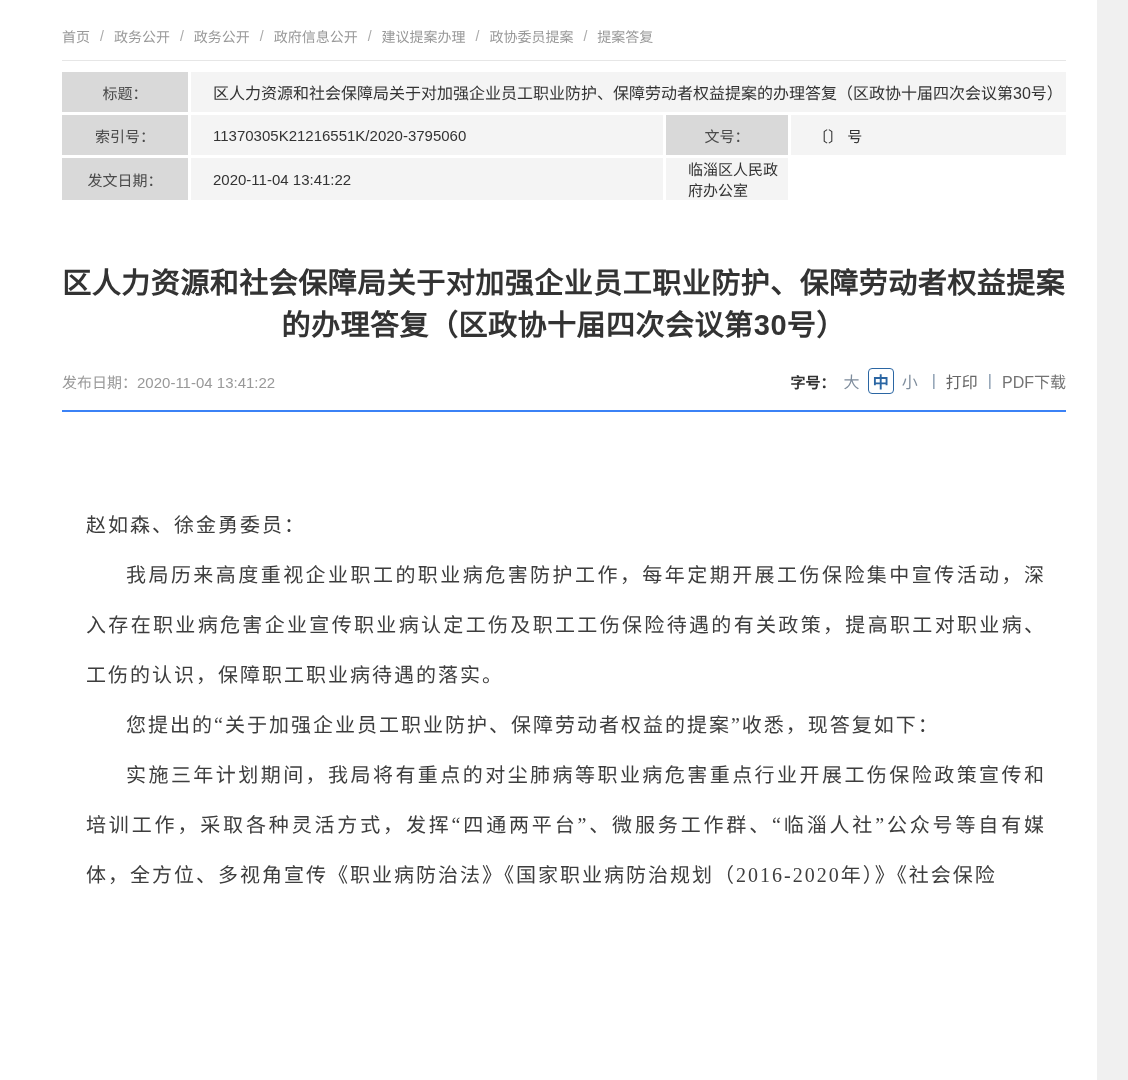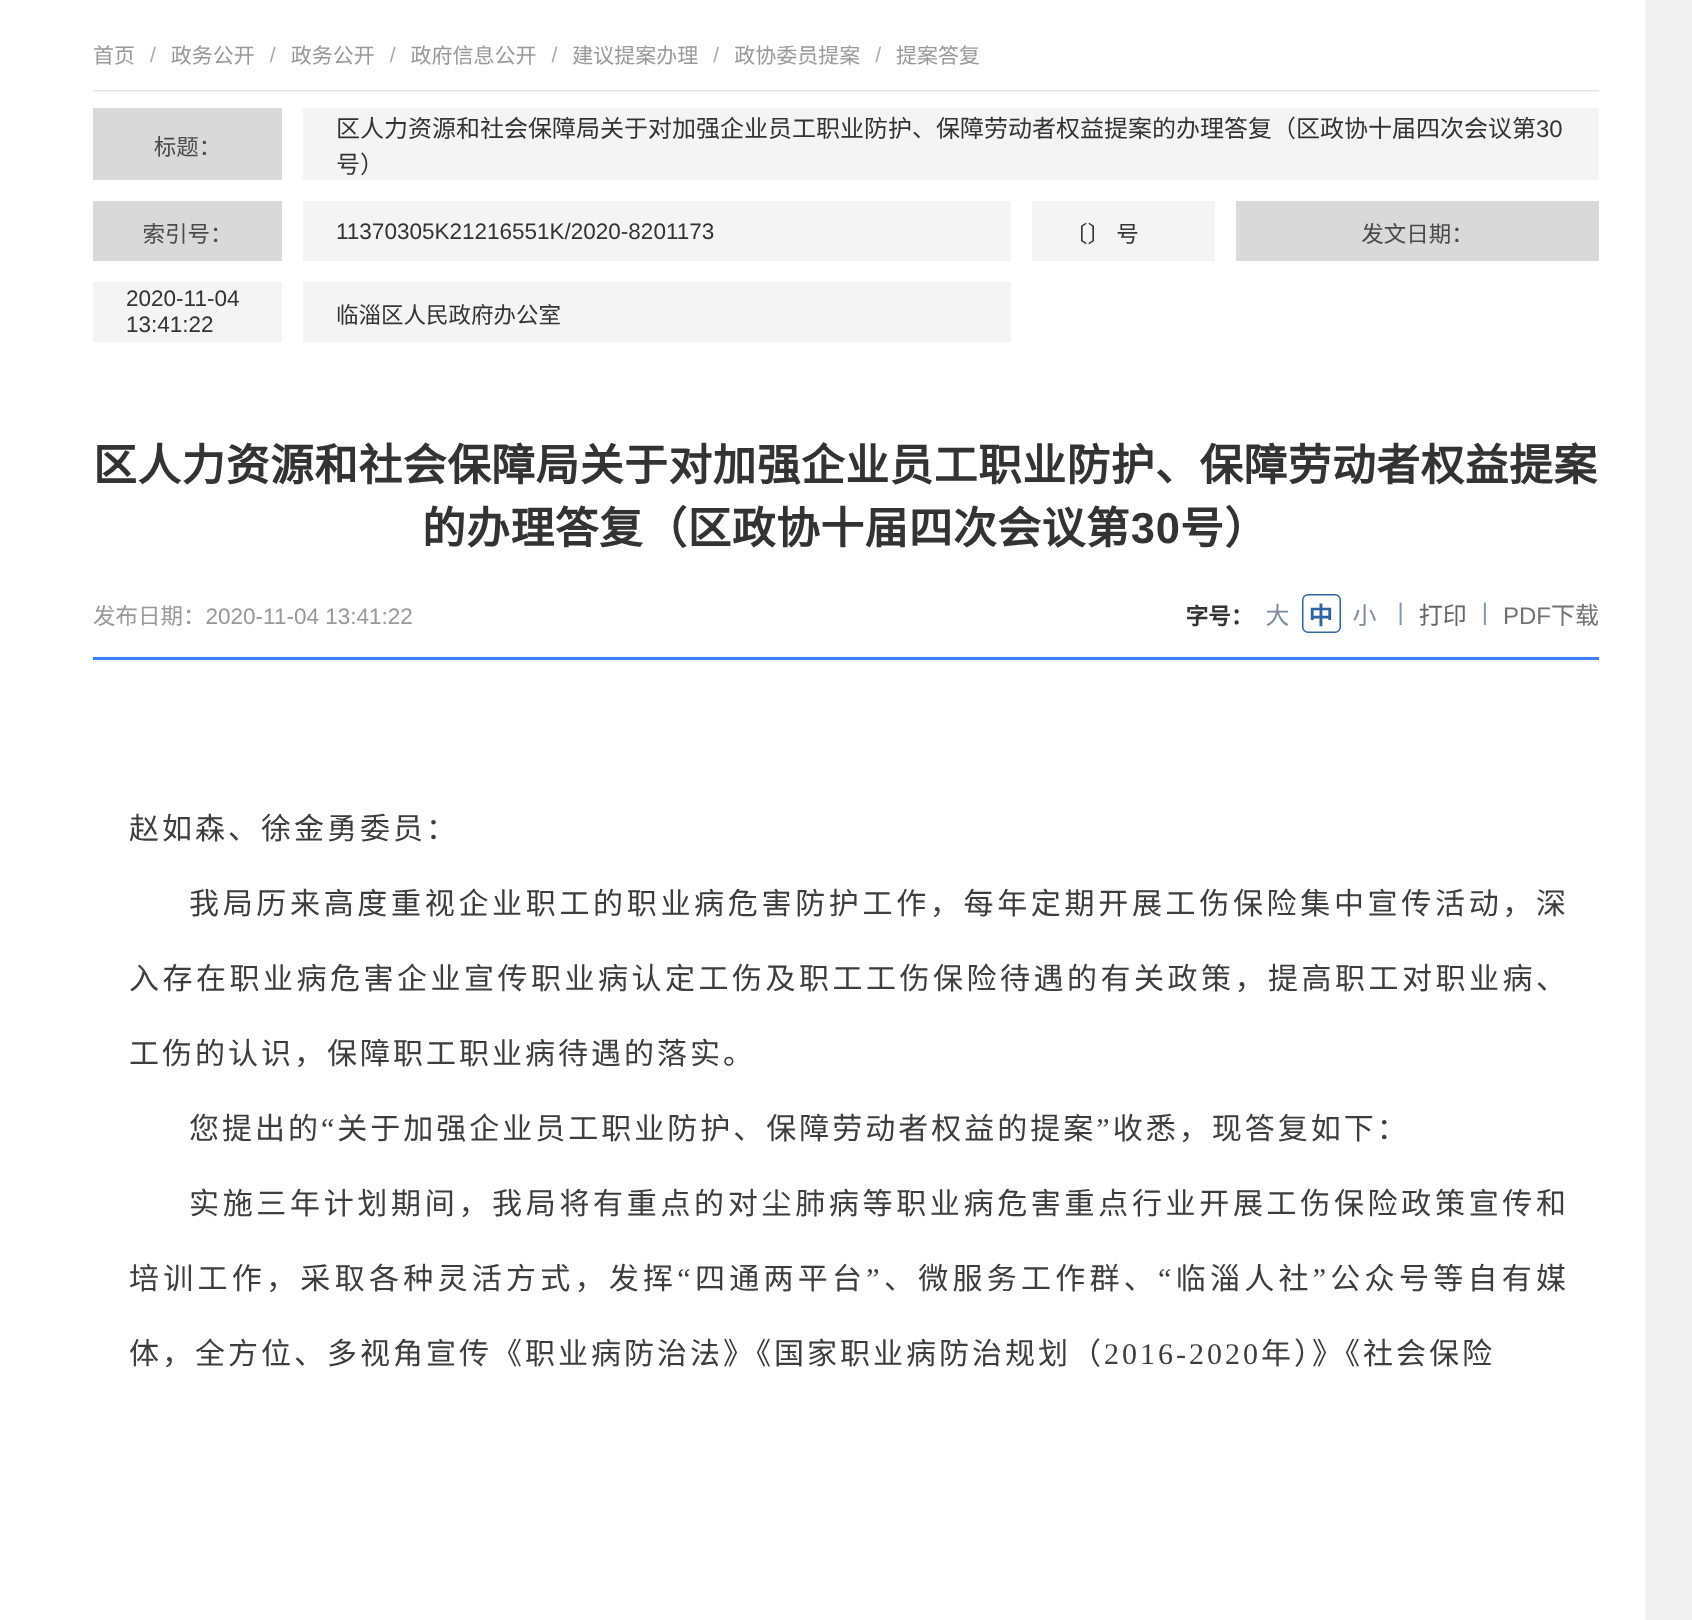--- a/index.html
+++ b/index.html
@@ -22,21 +22,21 @@
     display: flex; align-items: center; flex-wrap: nowrap;
   }
   .breadcrumb a { color: #999; text-decoration: none; cursor: pointer; }
   .breadcrumb .sep { margin: 0 10px; color: #aaa; }
 
   
   .info-table {
     margin-top: 11px;
     display: grid;
     grid-template-columns: 126px 472px 122px 1fr;
-    gap: 14px;
+    gap: 3px;
     font-size: 15px;
   }
   .info-table .cell {
     min-height: 40px;
     display: flex; align-items: center;
   }
   .info-table .label {
     background: #d9d9d9; color: #4a4a4a;
     justify-content: center;
   }
@@ -115,21 +115,22 @@
       <a>政协委员提案</a>
       <span class="sep">/</span>
       <a>提案答复</a>
     </nav>
 
     <div class="info-table">
       <div class="cell label">标题：</div>
       <div class="cell value span3">区人力资源和社会保障局关于对加强企业员工职业防护、保障劳动者权益提案的办理答复（区政协十届四次会议第30号）</div>
 
       <div class="cell label">索引号：</div>
-      <div class="cell value">11370305K21216551K/2020-8201173</div>
+      <div class="cell value">11370305K21216551K/2020-3795060</div>
+      <div class="cell label">文号：</div>
       <div class="cell value">〔〕 号</div>
 
       <div class="cell label">发文日期：</div>
       <div class="cell value">2020-11-04 13:41:22</div>
       <div class="cell value">临淄区人民政府办公室</div>
     </div>
 
     <h1 class="article-title">区人力资源和社会保障局关于对加强企业员工职业防护、保障劳动者权益提案的办理答复（区政协十届四次会议第30号）</h1>
 
     <div class="meta-row">

